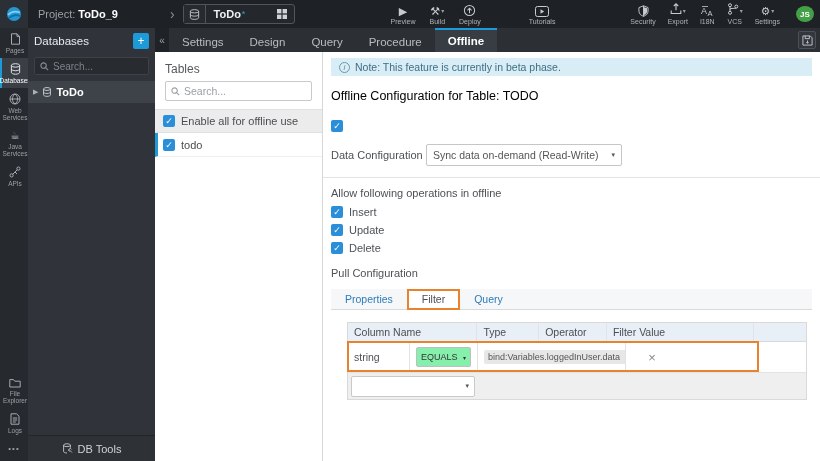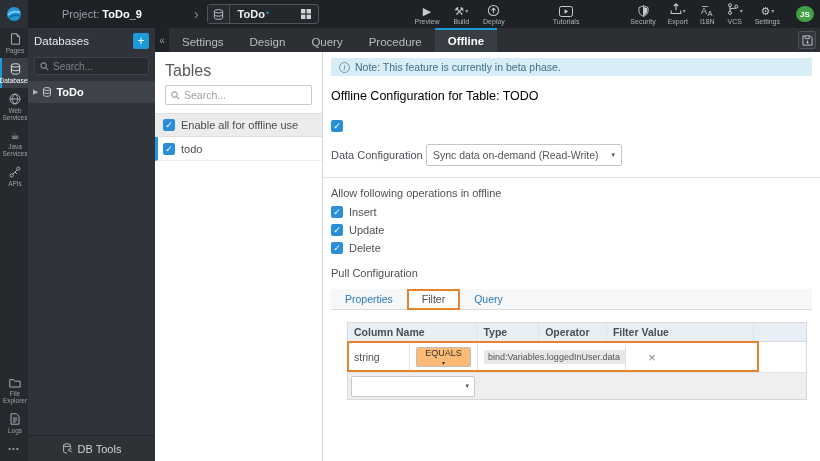--- a/index.html
+++ b/index.html
@@ -4,21 +4,21 @@
 <style>
   * { margin:0; padding:0; box-sizing:border-box; }
   html,body { width:820px; height:461px; overflow:hidden; background:#fff;
     font-family:"Liberation Sans","DejaVu Sans",sans-serif; }
   .app { width:820px; height:461px; display:flex; flex-direction:column; position:relative; }
 
   
   .topbar { height:28px; background:#1e2126; display:flex; align-items:center; flex:none; color:#b7bcc1; }
   .logo-box { width:28px; height:28px; background:#2b3037; display:flex; align-items:center; justify-content:center; flex:none; }
   .project { margin-left:10px; font-size:11px; white-space:nowrap; }
-  .project .plabel { color:#9aa0a6;margin-left:24px; }
+  .project .plabel { color:#9aa0a6; }
   .project .pname { color:#fff; font-weight:bold; }
   .tb-chevron { margin-left:52px; color:#8a9096; font-size:14px; line-height:14px; }
   .app-selector { margin-left:8px; height:20px; width:112px; border:1px solid #50555c; border-radius:3px;
     display:flex; align-items:center; background:#24282d; }
   .app-selector .dbcell { width:22px; height:100%; border-right:1px solid #50555c; display:flex; align-items:center; justify-content:center; background:#272b30; }
   .app-selector .aname { margin-left:8px; font-size:11px; font-weight:bold; color:#eef1f3; }
   .app-selector .amod { color:#2a9fd8; font-size:9px; vertical-align:super; margin-left:1px; }
   .app-selector .gridcell { margin-left:auto; margin-right:6px; display:flex; }
   .tb-item { display:flex; flex-direction:column; align-items:center; justify-content:center; height:28px; cursor:pointer; }
   .tb-item .ic { height:13px; display:flex; align-items:flex-end; gap:1px; color:#c6cbd0; font-size:11px; line-height:12px; }
@@ -71,21 +71,21 @@
   .etab { padding:0 13px; line-height:24px; font-size:11.5px; color:#b8bdc2; cursor:pointer; border-top:2px solid transparent; }
   .etab.active { background:#383d43; color:#fff; border-top:2px solid #1d9bd8; line-height:22px; font-weight:bold; }
   .tab-spacer { flex:1; }
   .save-box { width:18px; height:18px; margin:3px 4px 0 0; border:1px solid #4c5158; border-radius:2px; background:#33373d;
     display:flex; align-items:center; justify-content:center; cursor:pointer; }
 
   .content-row { flex:1; display:flex; min-height:0; background:#fff; }
 
   
   .tablespanel { width:168px; background:#fff; border-right:1px solid #d8d8d8; display:flex; flex-direction:column; flex:none; }
-  .tp-title { padding:10px 10px 5px 10px; font-size:16px; color:#55595e; }
+  .tp-title { padding:10px 10px 5px 10px; font-size:12px; color:#55595e; }
   .tp-search { margin:0 10px 8px 10px; height:20px; border:1px solid #c9c9c9; border-radius:2px; display:flex;
     align-items:center; padding:0 5px; gap:4px; }
   .tp-search input { border:none; outline:none; font-size:10.5px; color:#555; width:110px; font-family:"Liberation Sans",sans-serif; }
   .tp-search input::placeholder { color:#9aa0a5; }
   .tp-row { height:24px; display:flex; align-items:center; gap:6px; padding-left:8px; font-size:11px; color:#4a4e52; cursor:pointer; }
   .tp-row.enable-all { background:#ececec; border-top:1px solid #e0e0e0; border-bottom:1px solid #e0e0e0; }
   .tp-row.selected { border-left:3px solid #1d9bd8; padding-left:5px; border-bottom:1px solid #eee; }
 
   
   .cb { width:12px; height:12px; background:#2a8fd8; border-radius:2px; display:inline-flex; align-items:center;
@@ -112,28 +112,28 @@
   .ptab.active { background:#fff; border:1px solid #d9d9d9; border-bottom-color:#fff; border-top:2px solid #1d9bd8;
     color:#4a4f54; line-height:17px; margin-bottom:-1px; position:relative; }
   .annot-tab { position:absolute; left:-1px; right:-1px; top:-2px; bottom:-1px; border:2px solid #e8822d; pointer-events:none; }
 
   .ftable { margin:12px 0 0 16px; width:460px; border:1px solid #d9d9d9; font-size:10.5px; }
   .frow { display:flex; position:relative; }
   .fcell { border-right:1px solid #e0e4e8; padding:0 6px; display:flex; align-items:center; overflow:hidden; white-space:nowrap; }
   .fcell:last-child { border-right:none; }
   .c1 { width:130px; } .c2 { width:62px; } .c3 { width:68px; } .c4 { width:148px; } .c5 { width:52px; justify-content:center; }
   .fhead { background:#e9eff6; height:19px; border-bottom:1px solid #d4dae0; }
-  .fhead .fcell { font-weight:bold; color:#4a4f54; font-size:10.5px; }
+  .fhead .fcell { font-weight:normal; color:#4a4f54; font-size:10.5px; }
   .fdata { height:30px; }
   .fdata .fcell { border-top:none; }
   .annot-row { position:absolute; left:-1px; top:-1px; width:412px; height:31px; border:2px solid #e8822d; pointer-events:none; z-index:3; }
   .cell-input { width:100%; height:21px; border:1px solid #c9c9c9; border-radius:2px; padding:0 5px; font-size:10.5px;
     color:#555; outline:none; font-family:"Liberation Sans",sans-serif; }
   .op-select { width:58px; height:20px; border:1px solid #bfbfbf; border-radius:2px; display:flex; align-items:center;
-    justify-content:space-between; padding:0 4px; font-size:9px; color:#333; cursor:pointer; background:#fdba74;flex-direction:column; }
+    justify-content:space-between; padding:0 4px; font-size:9px; color:#333; cursor:pointer; background:#86efac; }
   .op-select .sc { font-size:6px; }
   .chip { background:#e7e7e7; border-radius:2px; padding:2px 4px; font-size:9px; color:#555; display:flex; align-items:center; gap:12px; }
   .chip .chx { color:#888; font-size:9px; cursor:pointer; }
   .row-del { color:#888; font-size:13px; cursor:pointer; }
   .fadd { height:27px; background:#efefef; border-top:1px solid #e3e3e3; display:flex; align-items:center; }
   .add-select { width:124px; height:21px; margin-left:3px; background:#fff; border:1px solid #c9c9c9; border-radius:2px;
     display:flex; align-items:center; justify-content:flex-end; padding:0 5px; cursor:pointer; }
   .add-select .sc { font-size:7px; color:#555; }
   .add-plus { margin-left:14px; font-size:14px; color:#555; cursor:pointer; }
 </style>

